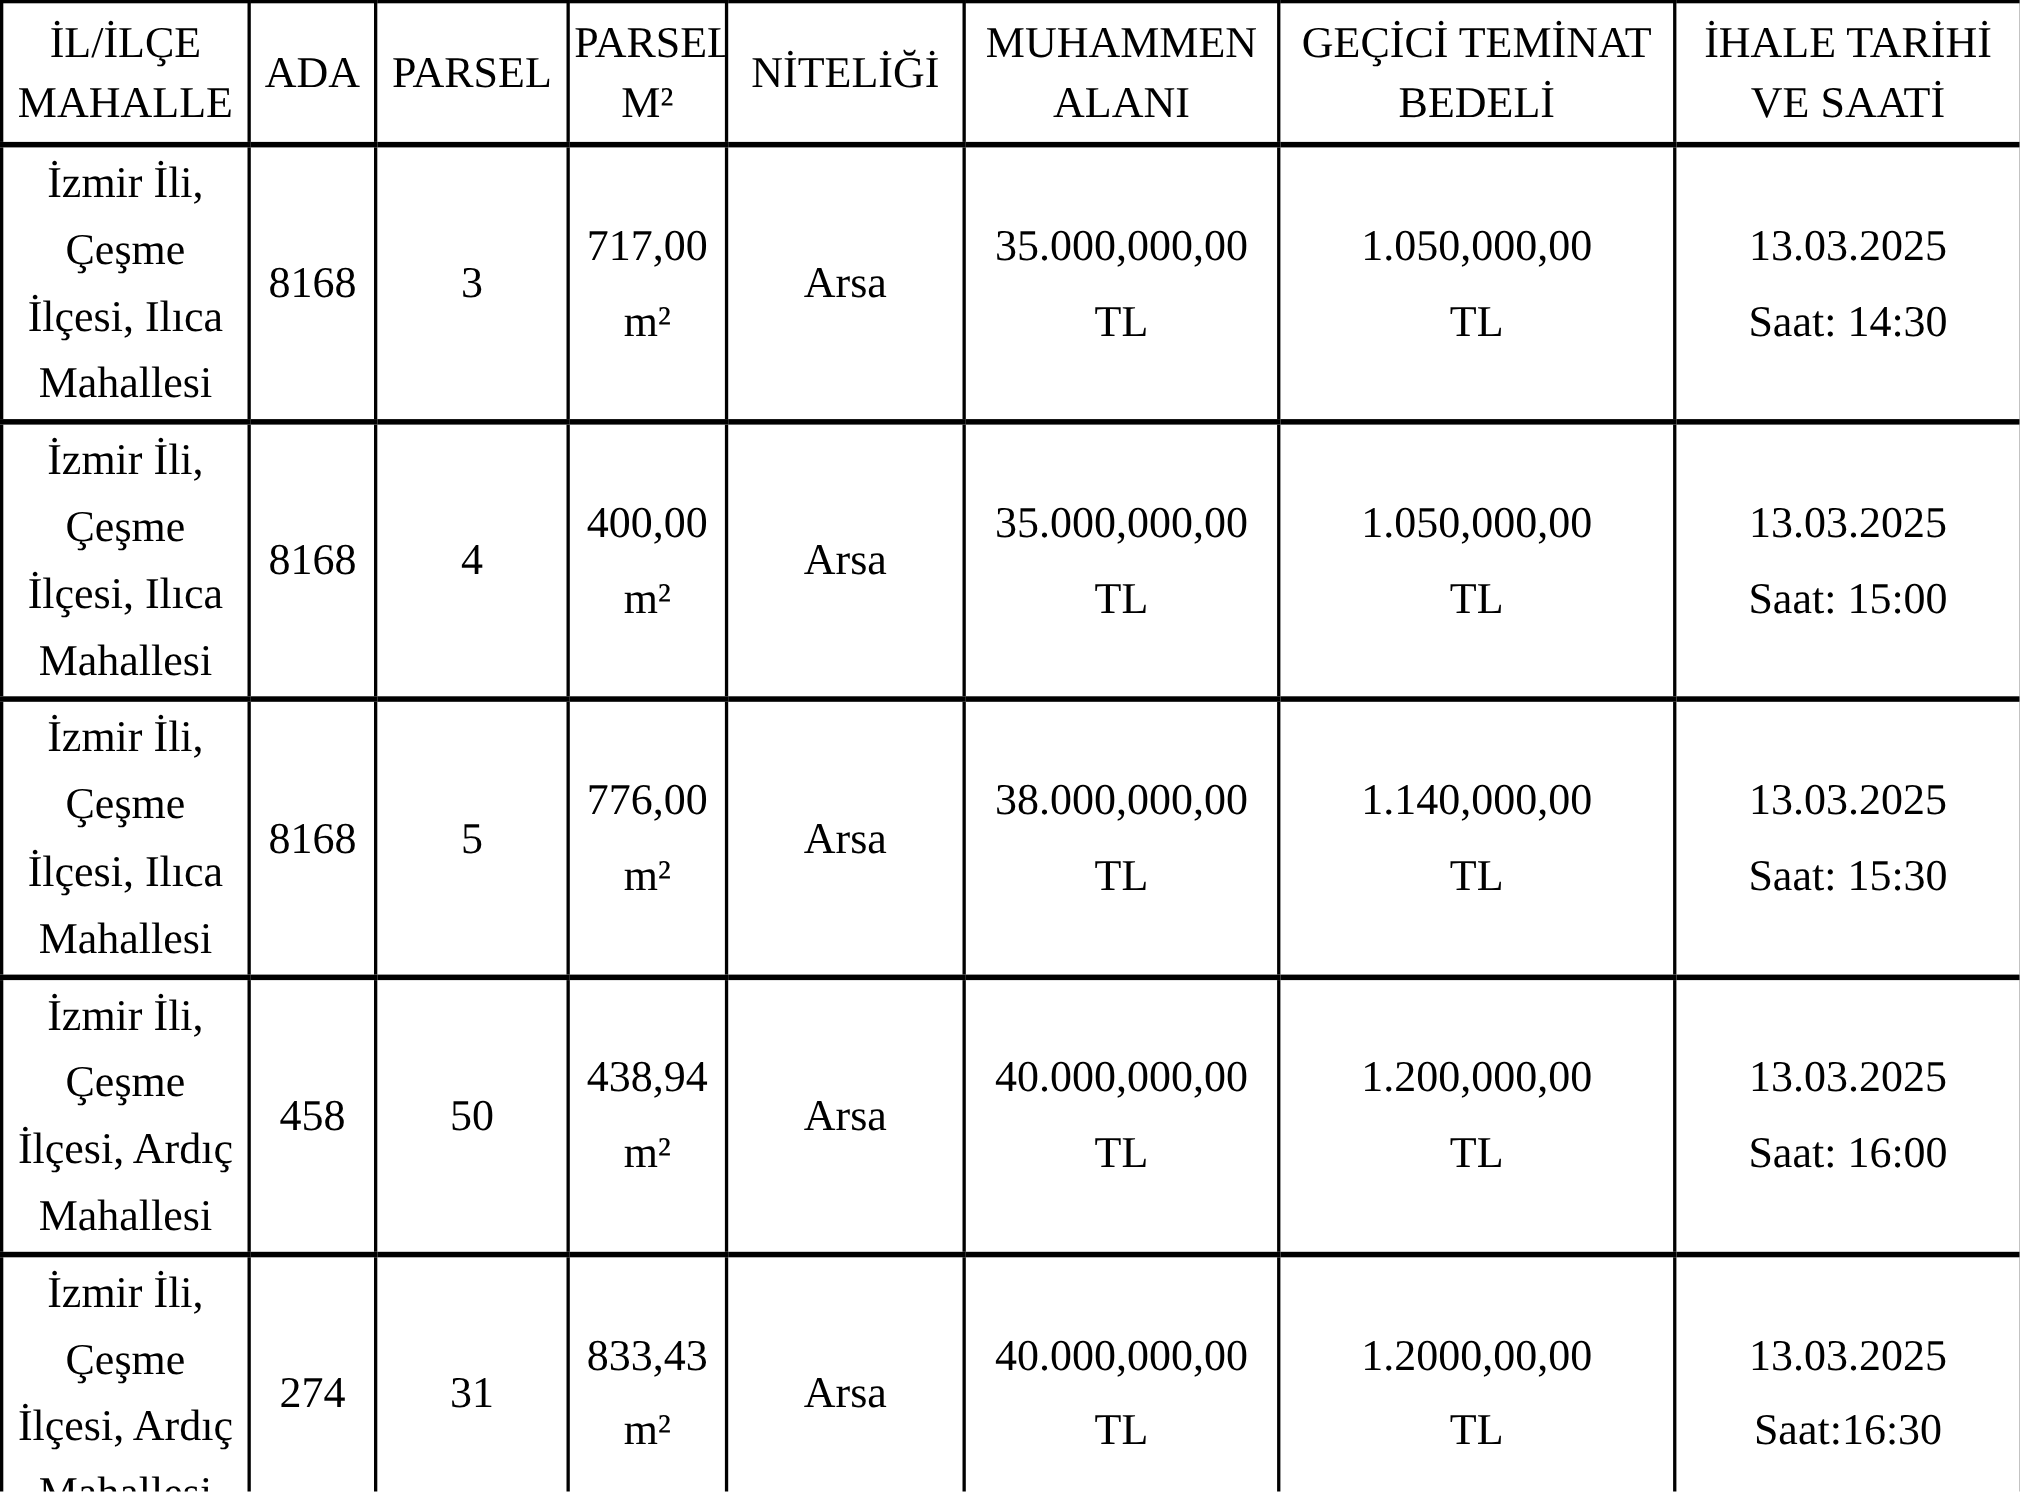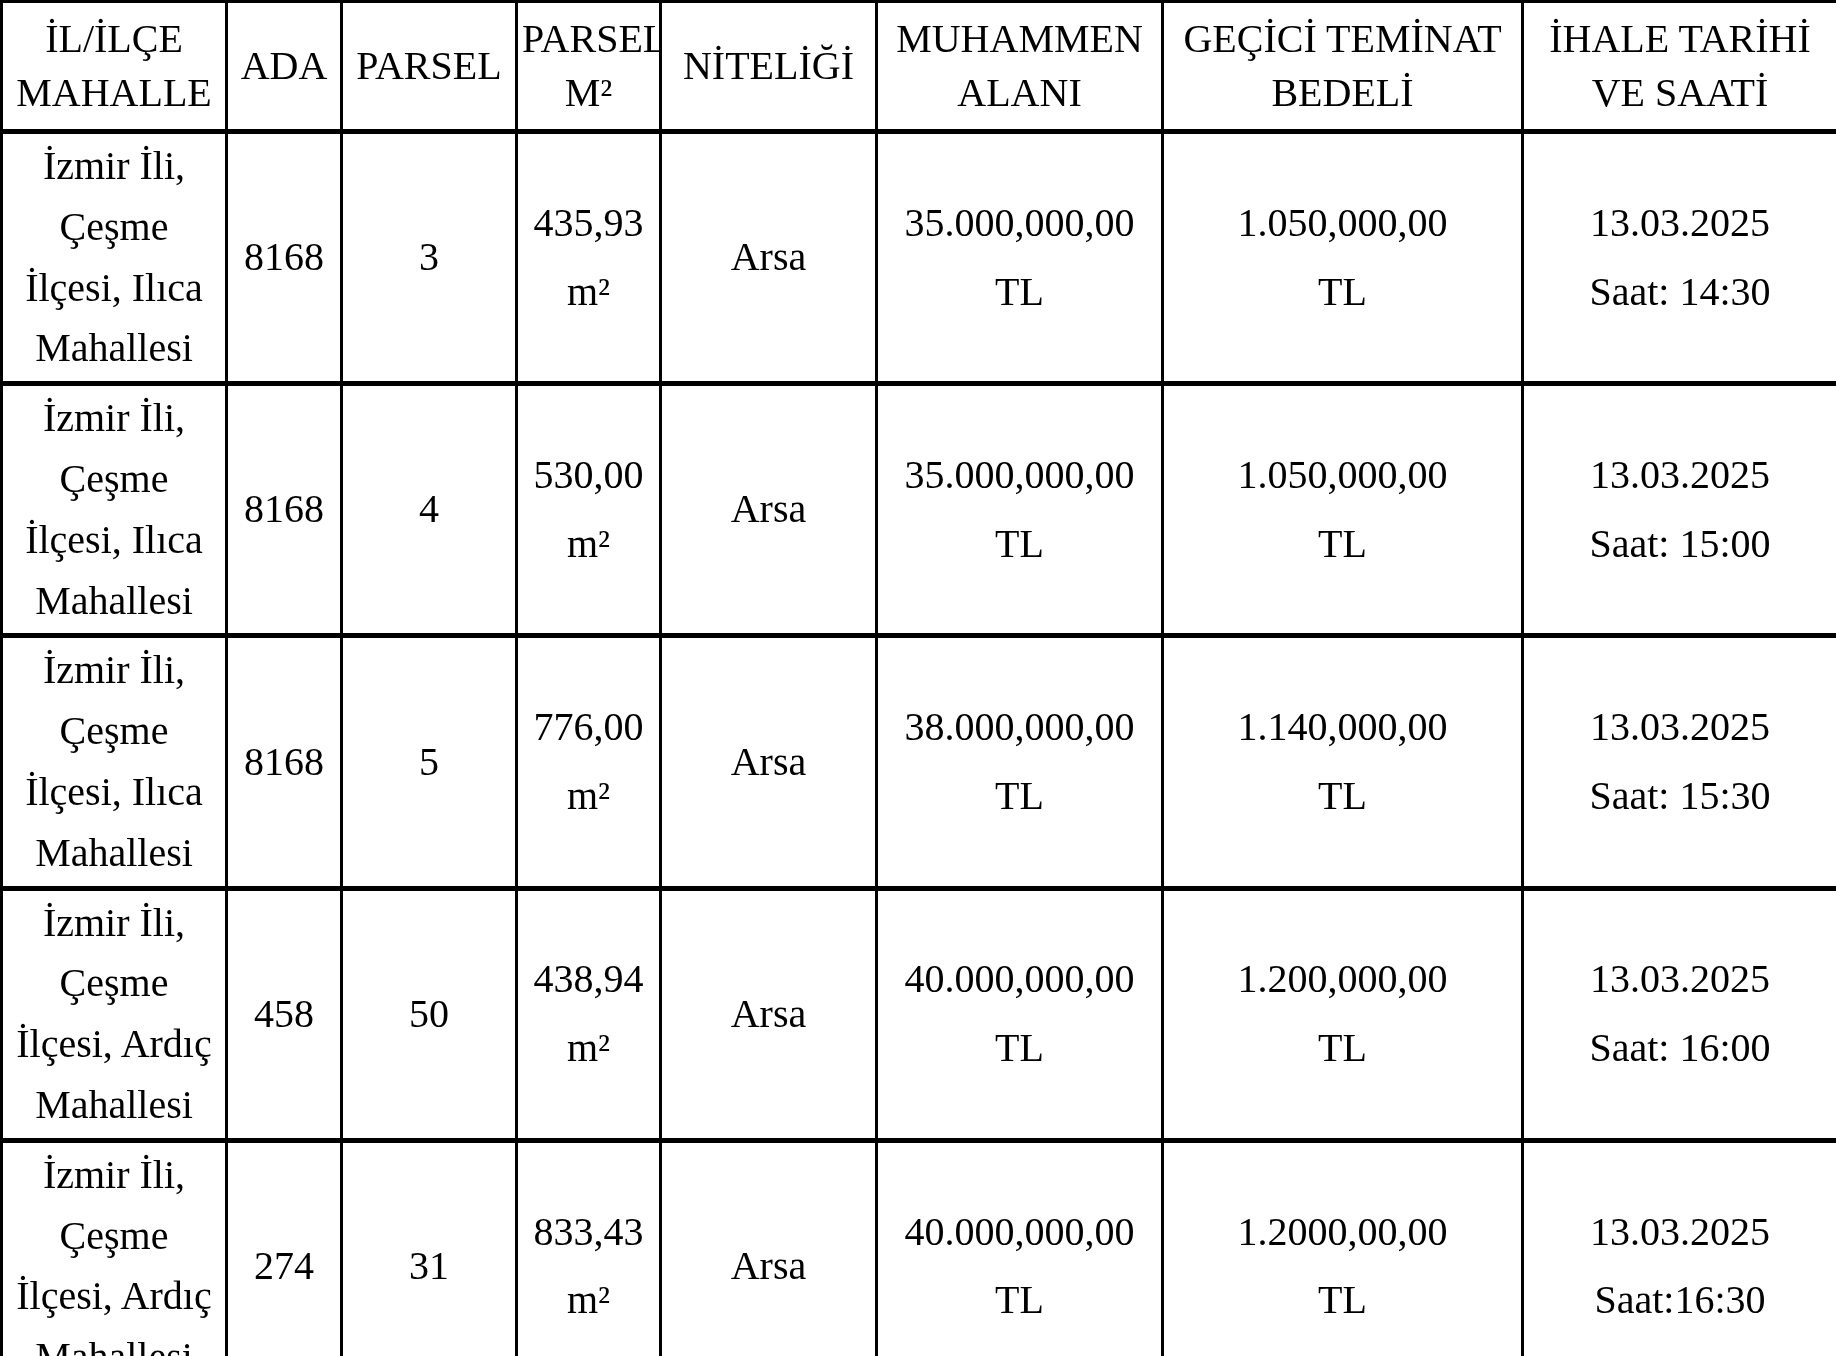--- a/index.html
+++ b/index.html
@@ -78,38 +78,38 @@
       </tr>
     </thead>
     <tbody>
       <tr style="height:243px">
         <td class="cell-location">İzmir İli,
 Çeşme
 İlçesi, Ilıca
 Mahallesi</td>
         <td class="cell-num">8168</td>
         <td class="cell-num">3</td>
-        <td class="cell-num">435,93
+        <td class="cell-num">717,00
 m²</td>
         <td class="cell-num">Arsa</td>
         <td class="cell-wide">35.000,000,00
 TL</td>
         <td class="cell-wide">1.050,000,00
 TL</td>
         <td class="cell-wide">13.03.2025
 Saat: 14:30</td>
       </tr>
       <tr style="height:246px">
         <td class="cell-location">İzmir İli,
 Çeşme
 İlçesi, Ilıca
 Mahallesi</td>
         <td class="cell-num">8168</td>
         <td class="cell-num">4</td>
-        <td class="cell-num">530,00
+        <td class="cell-num">400,00
 m²</td>
         <td class="cell-num">Arsa</td>
         <td class="cell-wide">35.000,000,00
 TL</td>
         <td class="cell-wide">1.050,000,00
 TL</td>
         <td class="cell-wide">13.03.2025
 Saat: 15:00</td>
       </tr>
       <tr style="height:242px">

